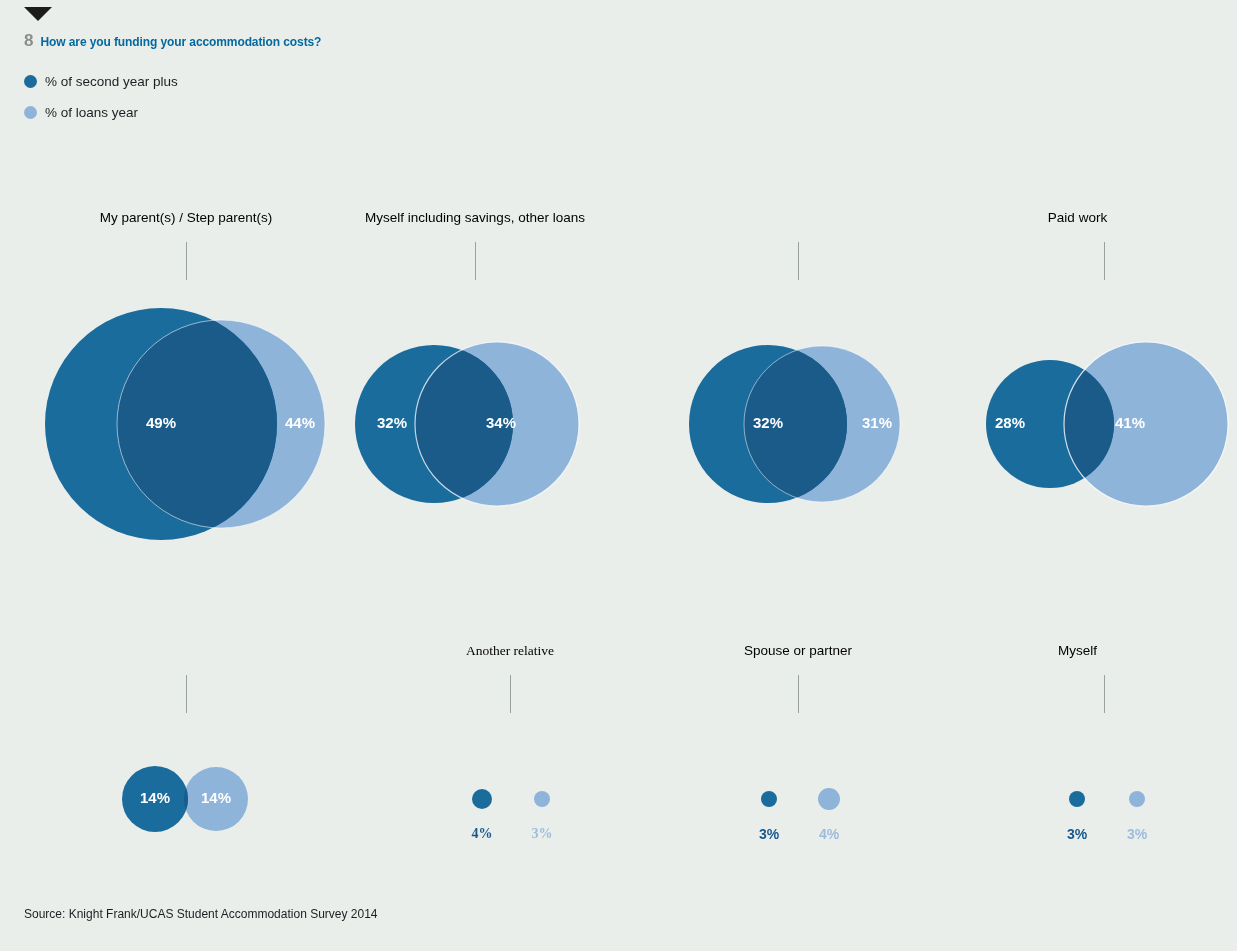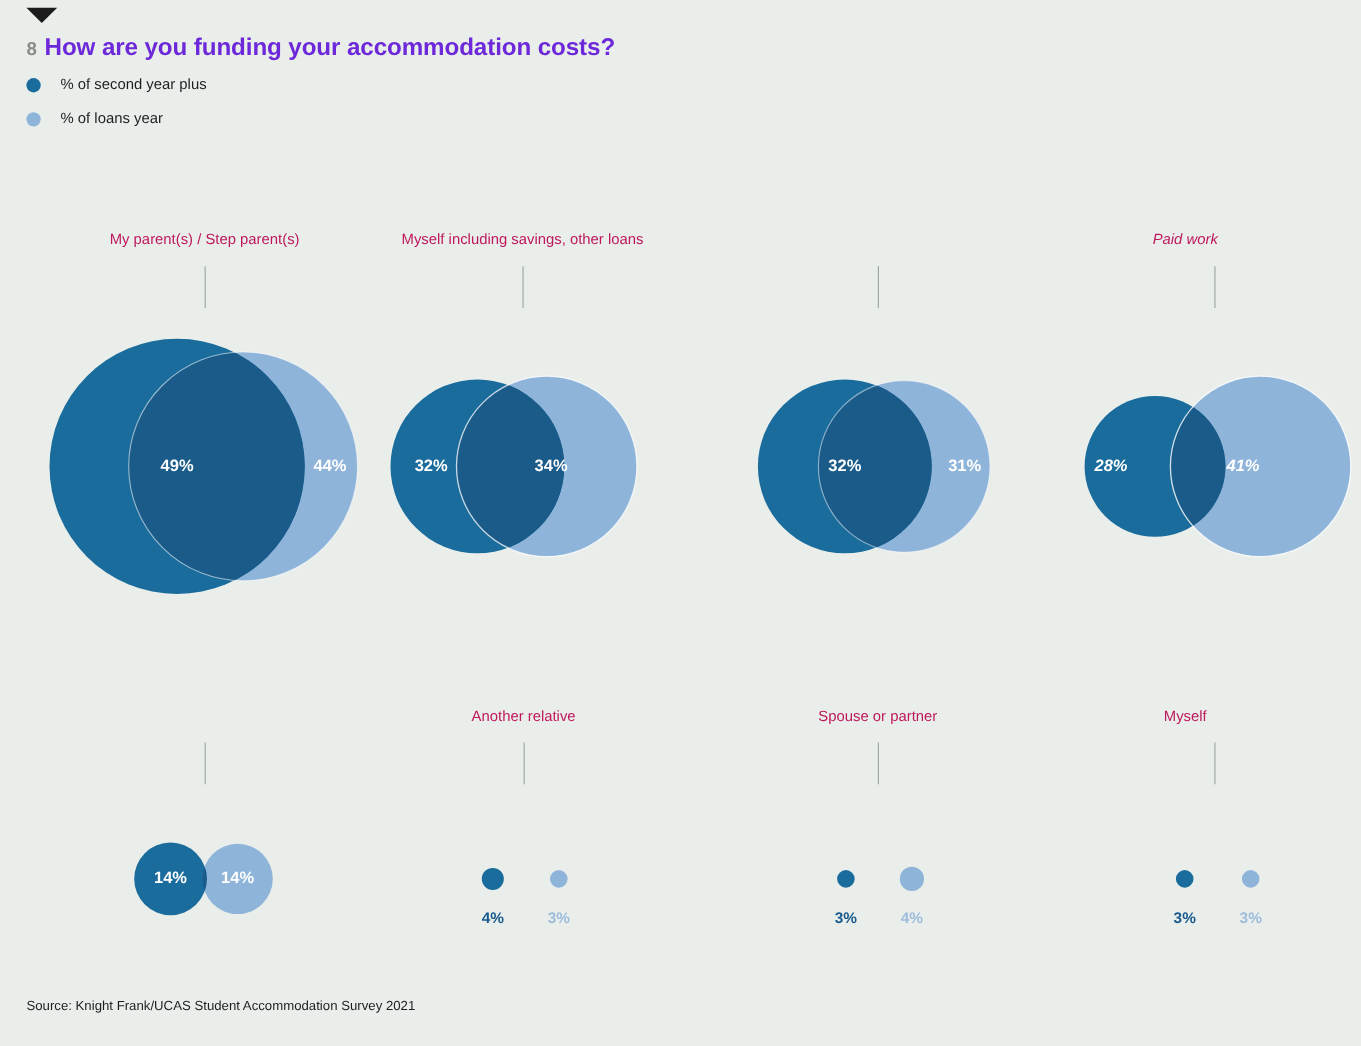--- a/index.html
+++ b/index.html
@@ -34,36 +34,36 @@
     align-items: baseline;
     gap: 7px;
   }
   .qnum {
     font-size: 17px;
     font-weight: bold;
     color: #8a8f8c;
     line-height: 1;
   }
   .qtitle {
-    font-size: 22px;
-    font-weight: bold;
-    color: #6d28d9;
+    font-size: 12px;
+    font-weight: bold;
+    color: #0369a1;
     line-height: 1;
     letter-spacing: -0.1px;
   }
 
   
   .legend {
     position: absolute;
     left: 24px; top: 66px;
   }
   .legend-item {
     display: flex;
-    align-items: center;
-    gap: 18px;
+    align-items: flex-end;
+    gap: 8px;
     height: 22px;
     margin-bottom: 9px;
   }
   .legend-dot {
     width: 13px; height: 13px;
     border-radius: 50%;
     flex: none;
   }
   .legend-label {
     font-size: 13.5px;
@@ -74,21 +74,21 @@
   
   .panel {
     position: absolute;
   }
   .panel-title {
     position: absolute;
     top: 0;
     width: 100%;
     text-align: center;
     font-size: 13.5px;
-    color: #be185d;
+    color: #000000;
     line-height: 17px;
     white-space: nowrap;
   }
   .tick {
     position: absolute;
     top: 33px;
     width: 1px;
     height: 38px;
     background: #9aa2a0;
   }
@@ -194,21 +194,21 @@
       </defs>
       <circle cx="210" cy="215" r="78" fill="#8fb4d9"></circle>
       <circle cx="156" cy="215" r="79" fill="#1a6c9c"></circle>
       <circle cx="210" cy="215" r="78" fill="#1a5b8a" clip-path="url(#clipP3a)"></circle>
       <circle cx="210" cy="215" r="78" fill="none" stroke="#ffffff" stroke-width="1" stroke-opacity="0.5"></circle>
       <text class="circle-label" x="156" y="215">32%</text>
       <text class="circle-label" x="265" y="215">31%</text>
     </svg>
   </div>
 
-  <div class="panel" style="left:918px; top:209px; width:319px; height:345px;font-style:italic;">
+  <div class="panel" style="left:918px; top:209px; width:319px; height:345px;">
     <div class="panel-title">Paid work</div>
     <div class="tick" style="left:186px;"></div>
     <svg class="venn" width="319" height="345" viewBox="0 0 319 345">
       <defs>
         <clipPath id="clipP4a">
             <circle cx="132" cy="215" r="64"></circle>
           </clipPath>
       </defs>
       <circle cx="228" cy="215" r="82" fill="#8fb4d9"></circle>
       <circle cx="132" cy="215" r="64" fill="#1a6c9c"></circle>
@@ -228,21 +228,21 @@
           </clipPath>
       </defs>
       <circle cx="216" cy="157" r="32" fill="#8fb4d9"></circle>
       <circle cx="155" cy="157" r="33" fill="#1a6c9c"></circle>
       <circle cx="216" cy="157" r="32" fill="#1a5b8a" clip-path="url(#clipP5a)"></circle>
       <text class="circle-label" x="155" y="157">14%</text>
       <text class="circle-label" x="216" y="157">14%</text>
     </svg>
   </div>
 
-  <div class="panel" style="left:290px; top:642px; width:372px; height:215px;">
+  <div class="panel" style="left:324px; top:642px; width:372px; height:215px;font-family:Liberation Serif, serif;">
     <div class="panel-title">Another relative</div>
     <div class="tick" style="left:186px;"></div>
     <svg class="venn" width="372" height="215" viewBox="0 0 372 215">
       <circle cx="158" cy="157" r="10" fill="#1a6c9c"></circle>
       <circle cx="218" cy="157" r="8" fill="#8fb4d9"></circle>
     </svg>
     <div class="dot-label" style="left:128px; top:185px; width:60px; color:#17598c;">4%</div>
     <div class="dot-label" style="left:188px; top:185px; width:60px; color:#9dbcdc;">3%</div>
   </div>
 
@@ -261,15 +261,15 @@
     <div class="panel-title">Myself</div>
     <div class="tick" style="left:186px;"></div>
     <svg class="venn" width="319" height="215" viewBox="0 0 319 215">
       <circle cx="159" cy="157" r="8" fill="#1a6c9c"></circle>
       <circle cx="219" cy="157" r="8" fill="#8fb4d9"></circle>
     </svg>
     <div class="dot-label" style="left:129px; top:185px; width:60px; color:#17598c;">3%</div>
     <div class="dot-label" style="left:189px; top:185px; width:60px; color:#9dbcdc;">3%</div>
   </div>
 
-  <div class="source">Source: Knight Frank/UCAS Student Accommodation Survey 2021</div>
+  <div class="source">Source: Knight Frank/UCAS Student Accommodation Survey 2014</div>
 
 </div>
 
 </body></html>

